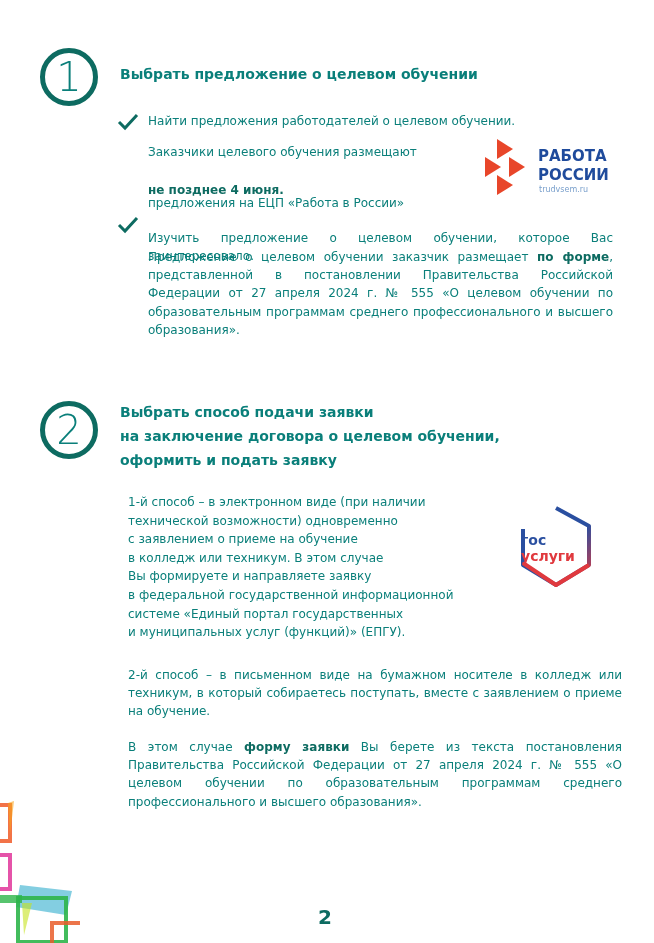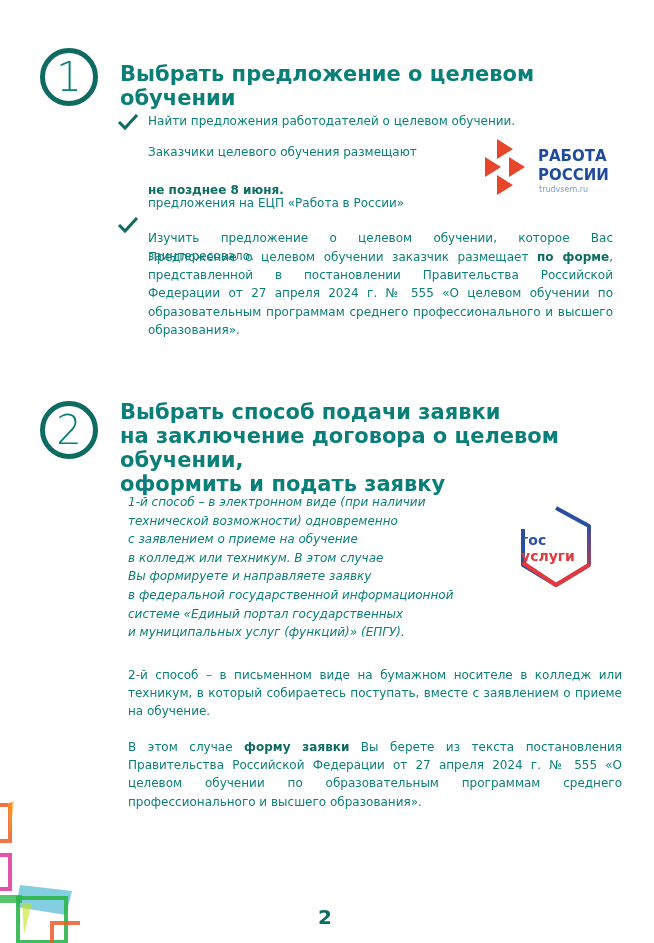--- a/index.html
+++ b/index.html
@@ -10,21 +10,21 @@
       color: #00807f;
     }
     .circle {
       position: absolute; width: 58px; height: 58px; border-radius: 50%;
       border: 5px solid #0d6b61; box-sizing: border-box;
       display: flex; align-items: center; justify-content: center;
       font-family: "DejaVu Sans", sans-serif; font-weight: 300;
       font-size: 40px; color: #0a7f7a; line-height: 1;
     }
     .heading {
-      position: absolute; font-weight: bold; font-size: 21px;
+      position: absolute; font-weight: bold; font-size: 14px;
       color: #0a7f7a; line-height: 24px;
     }
     .check {
       position: absolute; width: 22px; height: 18px;
     }
     .txt {
       position: absolute; font-size: 12px; line-height: 18.2px; color: #0a7f7a;
     }
     .just { text-align: justify; text-align-last: left; }
     b { font-weight: bold; color: #0d6b61; }
@@ -41,21 +41,21 @@
 </div>
 <div class="heading" style="left:120px; top:62px;">Выбрать предложение о целевом обучении</div>
 
 <svg class="check" style="left:117px; top:113px;" viewBox="0 0 22 18">
   <path d="M2 9 L8 15 L20 2" fill="none" stroke="#0d6b61" stroke-width="3"></path>
 </svg>
 <div class="txt" style="left:148px; top:112px;">Найти предложения работодателей о целевом обучении.</div>
 
 <div class="txt" style="left:148px; top:143px;">Заказчики целевого обучения размещают</div>
 <div class="txt" style="left:148px; top:162px;margin-top:32px;">предложения на ЕЦП «Работа в России»</div>
-<div class="txt" style="left:148px; top:181px;"><b>не позднее 8 июня.</b></div>
+<div class="txt" style="left:148px; top:181px;"><b>не позднее 4 июня.</b></div>
 
 <svg class="logo-rabota" viewBox="0 0 135 60">
   <polygon points="14,2 30,12 14,22" fill="#e8462a"></polygon>
   <polygon points="2,20 18,30 2,40" fill="#e8462a"></polygon>
   <polygon points="26,20 42,30 26,40" fill="#e8462a"></polygon>
   <polygon points="14,38 30,48 14,58" fill="#e8462a"></polygon>
   <text x="55" y="24" font-family="DejaVu Sans, sans-serif" font-weight="bold" font-size="15" fill="#1f4b9c">РАБОТА</text>
   <text x="55" y="43" font-family="DejaVu Sans, sans-serif" font-weight="bold" font-size="15" fill="#1f4b9c">РОССИИ</text>
   <text x="56" y="55" font-family="DejaVu Sans, sans-serif" font-size="8" fill="#7aa0cc">trudvsem.ru</text>
 </svg>
@@ -71,21 +71,21 @@
 
 <div class="circle" style="left:40px; top:401px;">
   <span>2</span>
 </div>
 <div class="heading" style="left:120px; top:400px;">
   <div>Выбрать способ подачи заявки</div>
   <div>на заключение договора о целевом обучении,</div>
   <div>оформить и подать заявку</div>
 </div>
 
-<div class="txt" style="left:128px; top:493px; line-height:18.6px;font-style:italic;">
+<div class="txt" style="left:128px; top:493px; line-height:18.6px;">
   <div>1-й способ – в электронном виде (при наличии</div>
   <div>технической возможности) одновременно</div>
   <div>с заявлением о приеме на обучение</div>
   <div>в колледж или техникум. В этом случае</div>
   <div>Вы формируете и направляете заявку</div>
   <div>в федеральной государственной информационной</div>
   <div>системе «Единый портал государственных</div>
   <div>и муниципальных услуг (функций)» (ЕПГУ).</div>
 </div>
 

